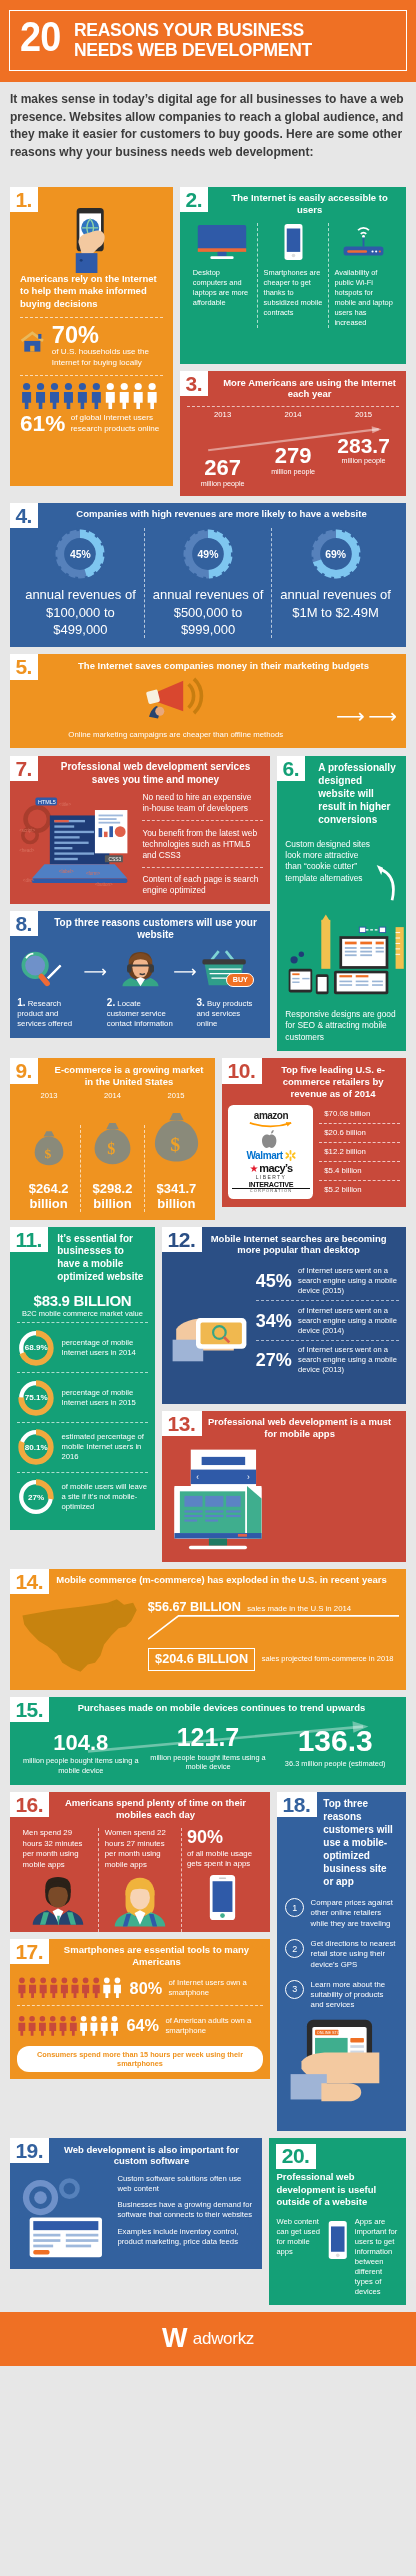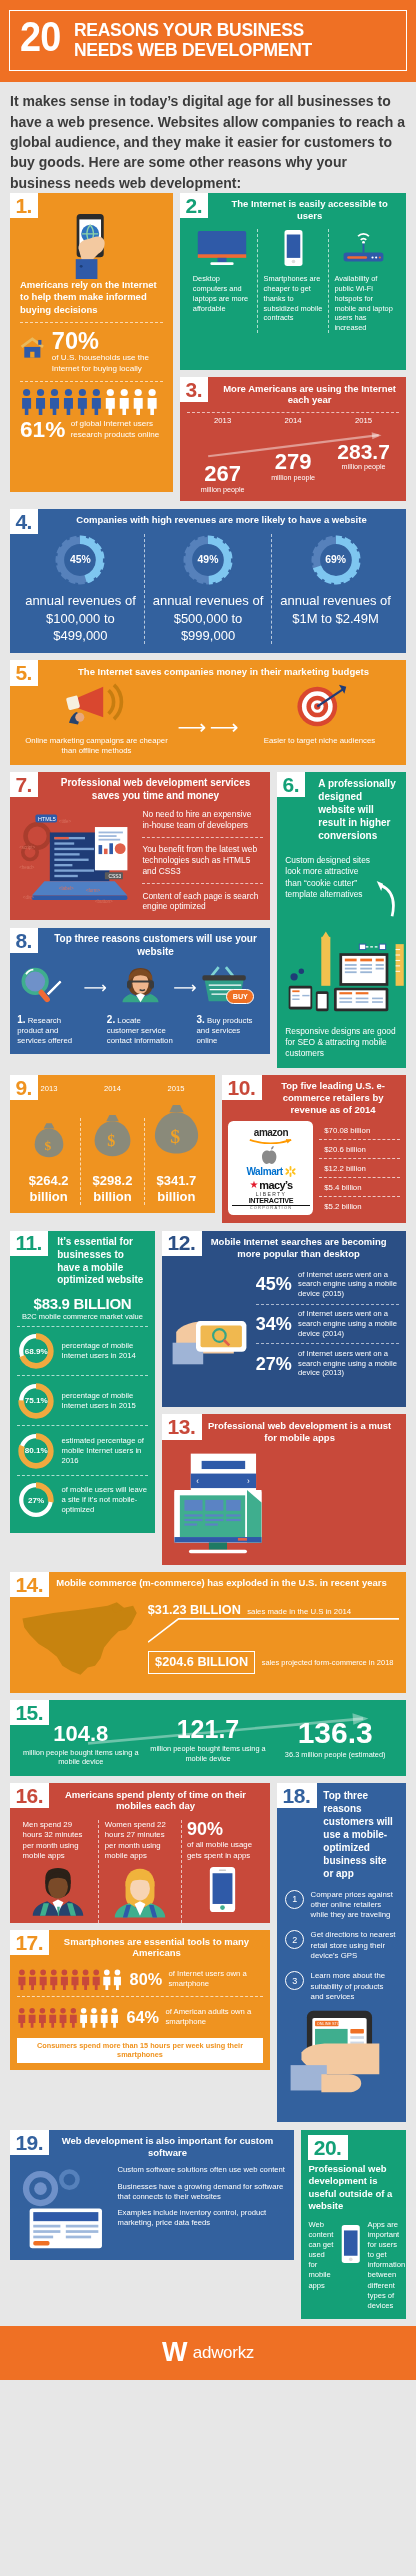--- a/index.html
+++ b/index.html
@@ -17,21 +17,21 @@
   .hdr-20 {
     font-size:43px; line-height:0.83; font-weight:bold; color:#fff;
     letter-spacing:-0.9px; font-family:"Liberation Sans", sans-serif;
     transform:scaleX(0.88); transform-origin:left top;
   }
   .hdr-txt { color:#fff; font-size:19px; font-weight:bold; line-height:1.07;
              letter-spacing:-0.3px; transform:scaleX(0.92); transform-origin:left top;
              padding-top:0.9px; }
 
   
-  .intro { padding:9px 10px 0; font-size:14px; font-weight:bold;
+  .intro { padding:9px 10px 26px; font-size:12px; font-weight:bold;
            line-height:1.45; color:#3c3c3c; }
 
   
   .wrap { padding:0 10px 0; }
   .row { display:flex; gap:7.2px; align-items:flex-start; margin-bottom:7.2px; }
   .card { position:relative; overflow:hidden; }
   .num {
     position:absolute; left:0; top:0; background:#fff; z-index:5;
     padding:0.9px 6.3px 0 5.4px; font-size:21px; font-weight:bold; line-height:1.16;
     letter-spacing:-0.5px;
@@ -177,23 +177,23 @@
   .s18-item .ci { width:19px; height:19px; border:1.4px solid #fff; border-radius:50%;
                   color:#fff; font-size:9px; display:flex; align-items:center;
                   justify-content:center; flex:none; }
   .s18-item .tx { color:#fff; font-size:7.8px; line-height:1.32; }
 
   .s17 { width:260px; padding:5.4px 7.2px 7.2px; }
   .s17-row { display:flex; align-items:center; gap:6.3px; margin-top:6.3px; }
   .s17-row .p { font-size:16.3px; font-weight:bold; color:#fff; line-height:1; }
   .s17-row .t { font-size:7.7px; color:#fff; line-height:1.3; }
   .s17-note { background:#fff; color:#ef9320; font-size:7.3px; font-weight:bold;
-              text-align:center; padding:3.6px 5.4px; margin-top:7.2px; line-height:1.25; }
-
-  .s19 { width:284px; padding:5.4px 7.2px 8.1px; }
+              text-align:center; padding:3.6px 5.4px; margin-top:7.2px; line-height:1.25;border-radius:12px; }
+
+  .s19 { width:252px; padding:5.4px 7.2px 8.1px; }
   .s19-body { display:flex; gap:6.3px; margin-top:6.3px; }
   .s19-body .tx { flex:1; }
   .s19-body .tx p { color:#fff; font-size:7.7px; line-height:1.32; }
   .s19-body .tx p + p { margin-top:6.3px; }
   .s20 { flex:1; padding:5.4px 7.2px 8.1px; }
   .s20 .ttl { text-align:left; font-size:9.5px; line-height:1.3; padding-left:0; }
   .s20-body { display:flex; gap:5.4px; margin-top:8.1px; }
   .s20-body p { color:#fff; font-size:7.6px; line-height:1.32; }
 
   
@@ -438,32 +438,20 @@
               <path d="M20 18 L48 6 v34 L20 30z" fill="#d9472f"></path>
               <rect x="8" y="17" width="13" height="14" rx="2" fill="#f7f0e0" transform="rotate(-14 14 24)"></rect>
               <path d="M18 34 q-6 4-8 12 l10 2 q2-8 6-10z" fill="#27436e"></path>
               <circle cx="22" cy="40" r="5" fill="#e8a87c"></circle>
               <path d="M54 10a18 18 0 0 1 0 26M60 4a26 26 0 0 1 0 38" stroke="#c77d10" stroke-width="4" fill="none"></path>
             </svg>
             <div class="lab">Online marketing campaigns are cheaper than offline methods</div>
           </div>
           <div class="arrow-w">⟶</div>
           <div class="arrow-w">⟶</div>
-          <div class="s5-col">
-            <svg width="56" height="51" viewBox="0 0 62 56" style="margin:0 auto">
-              <circle cx="28" cy="28" r="22" fill="#d9472f"></circle>
-              <circle cx="28" cy="28" r="17" fill="#fff"></circle>
-              <circle cx="28" cy="28" r="12" fill="#d9472f"></circle>
-              <circle cx="28" cy="28" r="7" fill="#fff"></circle>
-              <circle cx="28" cy="28" r="3.5" fill="#d9472f"></circle>
-              <path d="M28 28 L58 8" stroke="#1f3c77" stroke-width="2.4"></path>
-              <path d="M52 4 L60 6 L58 14z" fill="#1f3c77"></path>
-            </svg>
-            <div class="lab">Easier to target niche audiences</div>
-          </div>
         </div>
       </div>
     </div>
 
     <div class="row">
       <div style="width:260px;display:flex;flex-direction:column;gap:7.2px;">
 
         <div class="card c-rd s7">
           <div class="num n-rd">7.</div>
           <div class="ttl" style="padding-left:31px;font-size:10px;">Professional web development services saves you time and money</div>
@@ -641,20 +629,21 @@
               </g>
           </svg>
         </div>
         <p>Responsive designs are good for SEO &amp; attracting mobile customers</p>
       </div>
     </div>
 
     <div class="row">
       <div class="card c-or s9">
         <div class="num n-or">9.</div>
+        <div class="ttl" style="padding-left:33px;">E-commerce is a growing market in the United States</div>
         <div class="s9-yr">
           <div>2013</div>
           <div>2014</div>
           <div>2015</div>
         </div>
         <div class="s9-bags">
           <div class="s9-bag">
             <svg width="36" height="43" viewBox="0 0 40 48" style="margin:0 auto">
               <path d="M14 14h12l-3-6h-6z" fill="#8a8a7a"></path>
               <path d="M20 14c11 0 16 10 16 18s-7 14-16 14S4 40 4 32s5-18 16-18z" fill="#8a8a7a"></path>
@@ -859,38 +848,39 @@
         <div class="ttl" style="padding-left:27px;">Mobile commerce (m-commerce) has exploded in the U.S. in recent years</div>
         <div class="s14-body">
           <svg width="127" height="91" viewBox="0 0 140 100" style="flex:none">
             <path d="M6 28 L40 22 L72 18 L100 14 L110 10 L118 16 L128 14 L132 22 L126 34 L120 40
                      L112 42 L104 50 L96 60 L92 72 L86 80 L78 82 L70 90 L60 86 L50 80 L44 70
                      L34 62 L24 56 L14 46 L8 38z" fill="#c7830f"></path>
             <path d="M104 16 L112 12 L116 18 L108 22z" fill="#c7830f"></path>
           </svg>
           <div class="s14-right">
             <div class="s14-l1">
-              <div class="v">$31.23 BILLION</div>
+              <div class="v">$56.67 BILLION</div>
               <div class="t">sales made in the U.S in 2014</div>
             </div>
             <svg width="100%" height="27" viewBox="0 0 280 30">
               <path d="M0 28 L34 2 L280 2" stroke="#fff" stroke-width="1.8" fill="none"></path>
             </svg>
             <div class="s14-l2">
               <div class="v">$204.6 BILLION</div>
               <div class="t">sales projected form-commerce in 2018</div>
             </div>
           </div>
         </div>
       </div>
     </div>
 
     <div class="row">
       <div class="card c-gr s15">
         <div class="num n-gr">15.</div>
+        <div class="ttl" style="padding-left:27px;">Purchases made on mobile devices continues to trend upwards</div>
         <div style="position:relative;">
           <svg width="100%" height="36" viewBox="0 0 430 40" style="position:absolute;top:-3.6px;left:0">
             <path d="M80 34 L390 6" stroke="rgba(255,255,255,.38)" stroke-width="3"></path>
             <path d="M378 0 L396 6 L379 13" fill="rgba(255,255,255,.38)"></path>
           </svg>
           <div class="s15-row">
             <div class="s15-c">
               <div class="n" style="font-size:22px;">104.8</div>
               <div class="t">million people bought items using a mobile device</div>
             </div>

